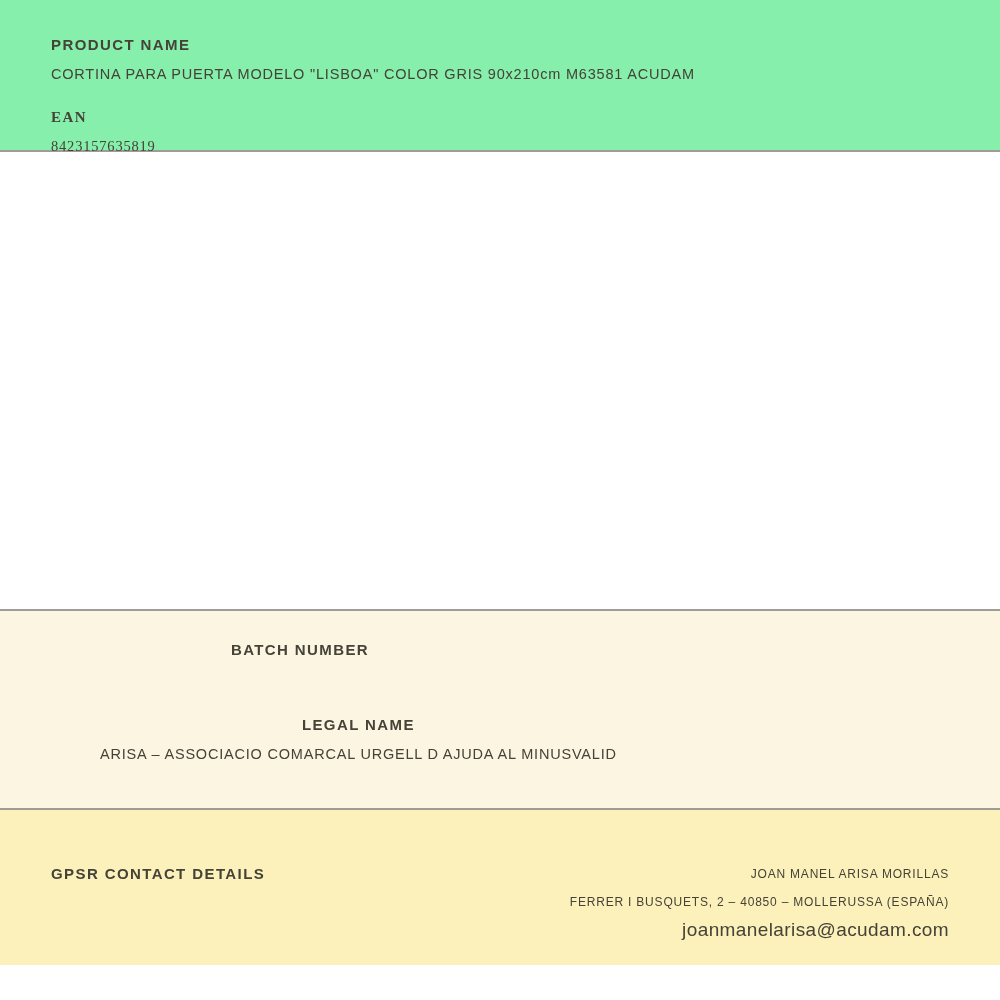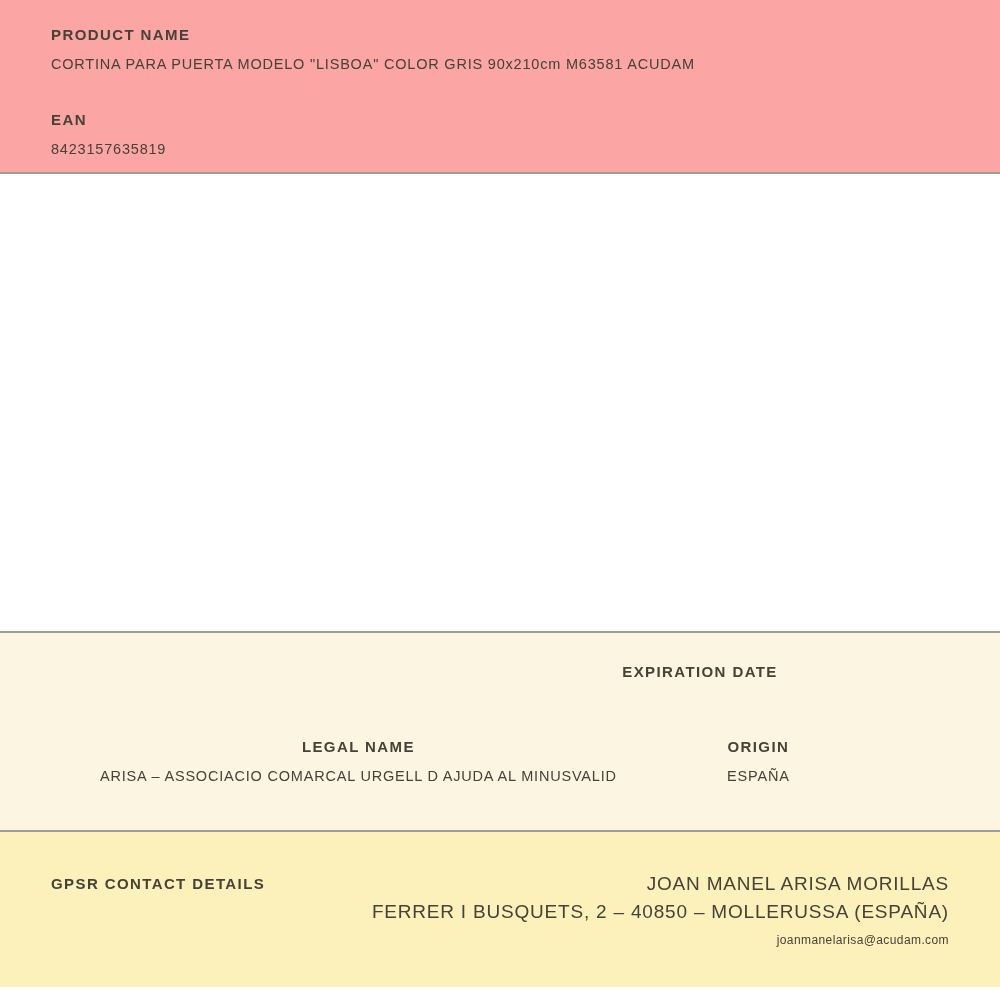--- a/index.html
+++ b/index.html
@@ -6,39 +6,39 @@
   html, body {
     width: 1000px; height: 1000px;
     background: #ffffff;
     font-family: "Liberation Sans", sans-serif;
     color: #454238;
     overflow: hidden;
   }
 
   
   .top-section {
-    height: 174px;
-    background: #fca5a5;
+    height: 152px;
+    background: #86efac;
     border-bottom: 2px solid #9D9D95;
-    padding: 26px 51px 0 51px;
+    padding: 36px 51px 0 51px;
   }
   .field-label {
     font-size: 15px;
     font-weight: bold;
     letter-spacing: 1.4px;
     line-height: 18px;
   }
   .field-value {
     font-size: 14.5px;
     letter-spacing: 0.8px;
     line-height: 18px;
     margin-top: 11px;
     white-space: nowrap;
   }
-  .field + .field { margin-top: 38px; }
+  .field + .field { margin-top: 25px; font-family: Liberation Serif, serif; }
 
   
   .content-area {
     height: 457px;
     background: #ffffff;
   }
 
   
   .fields-section {
     height: 201px;
@@ -60,44 +60,44 @@
   .fields-grid .field-value {
     min-height: 18px;
     white-space: nowrap;
   }
   .fields-row2 .cell { margin-top: 28px; }
 
   
   .gpsr-section {
     height: 155px;
     background: #FCF1BA;
-    padding: 4px 51px;
+    padding: 16px 51px;
     display: flex;
     justify-content: space-between;
     align-items: flex-start;
   }
   .gpsr-label {
     margin-top: 38px;
     font-size: 15px;
     font-weight: bold;
     letter-spacing: 1.4px;
     line-height: 19px;
   }
   .gpsr-contact {
     margin-top: 34px;
     text-align: right;
   }
   .gpsr-contact .line {
-    font-size: 19px;
+    font-size: 12px;
     letter-spacing: 0.8px;
     line-height: 28px;
     white-space: nowrap;
   }
   .gpsr-contact .line.email {
-    font-size: 12px;
+    font-size: 19px;
     letter-spacing: 0.4px;
   }
 </style>
 </head>
 <body>
 
 <div class="top-section">
   <div class="field">
     <div class="field-label">PRODUCT NAME</div>
     <div class="field-value">CORTINA PARA PUERTA MODELO "LISBOA" COLOR GRIS 90x210cm M63581 ACUDAM</div>
@@ -106,35 +106,31 @@
     <div class="field-label">EAN</div>
     <div class="field-value">8423157635819</div>
   </div>
 </div>
 
 <div class="content-area"></div>
 
 <div class="fields-section">
   <div class="fields-grid fields-row1">
     <div class="cell">
+      <div class="field-label">BATCH NUMBER</div>
       <div class="field-value"></div>
     </div>
     <div class="cell">
-      <div class="field-label">EXPIRATION DATE</div>
       <div class="field-value"></div>
     </div>
   </div>
   <div class="fields-grid fields-row2">
     <div class="cell">
       <div class="field-label">LEGAL NAME</div>
       <div class="field-value">ARISA – ASSOCIACIO COMARCAL URGELL D AJUDA AL MINUSVALID</div>
-    </div>
-    <div class="cell">
-      <div class="field-label">ORIGIN</div>
-      <div class="field-value">ESPAÑA</div>
     </div>
   </div>
 </div>
 
 <div class="gpsr-section">
   <div class="gpsr-label">GPSR CONTACT DETAILS</div>
   <div class="gpsr-contact">
     <div class="line">JOAN MANEL ARISA MORILLAS</div>
     <div class="line">FERRER I BUSQUETS, 2 – 40850 – MOLLERUSSA (ESPAÑA)</div>
     <div class="line email">joanmanelarisa@acudam.com</div>

